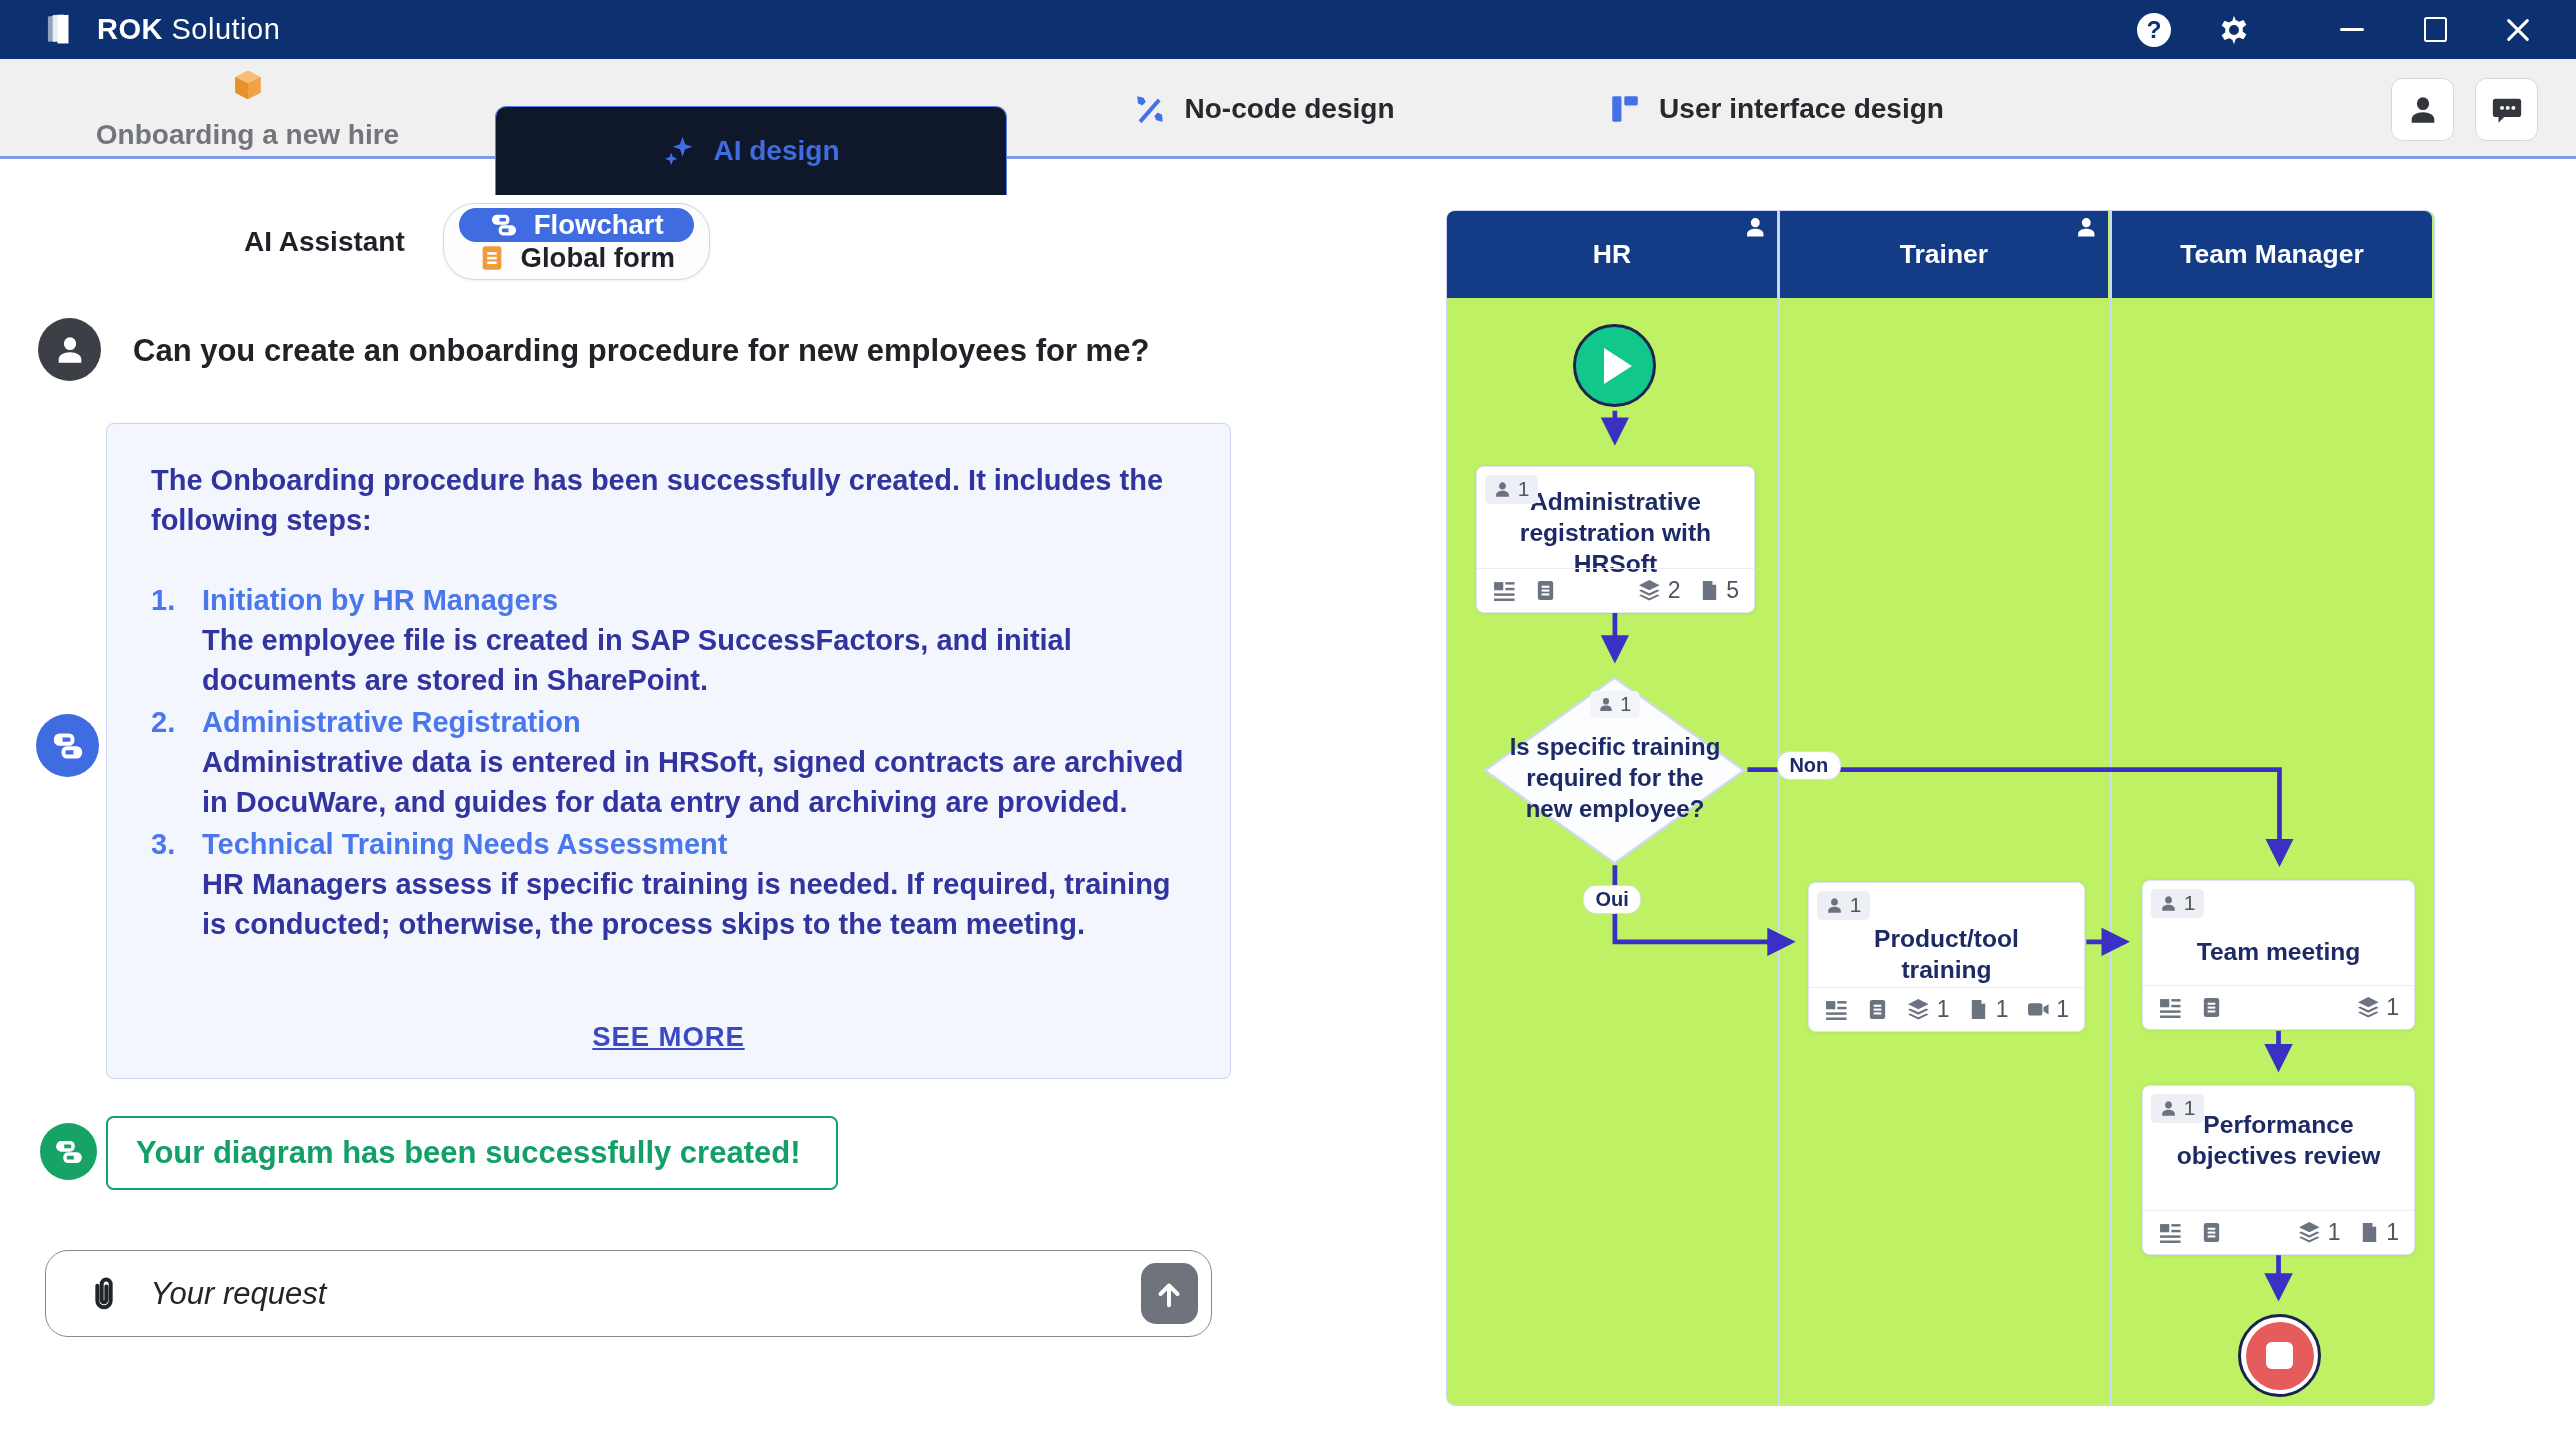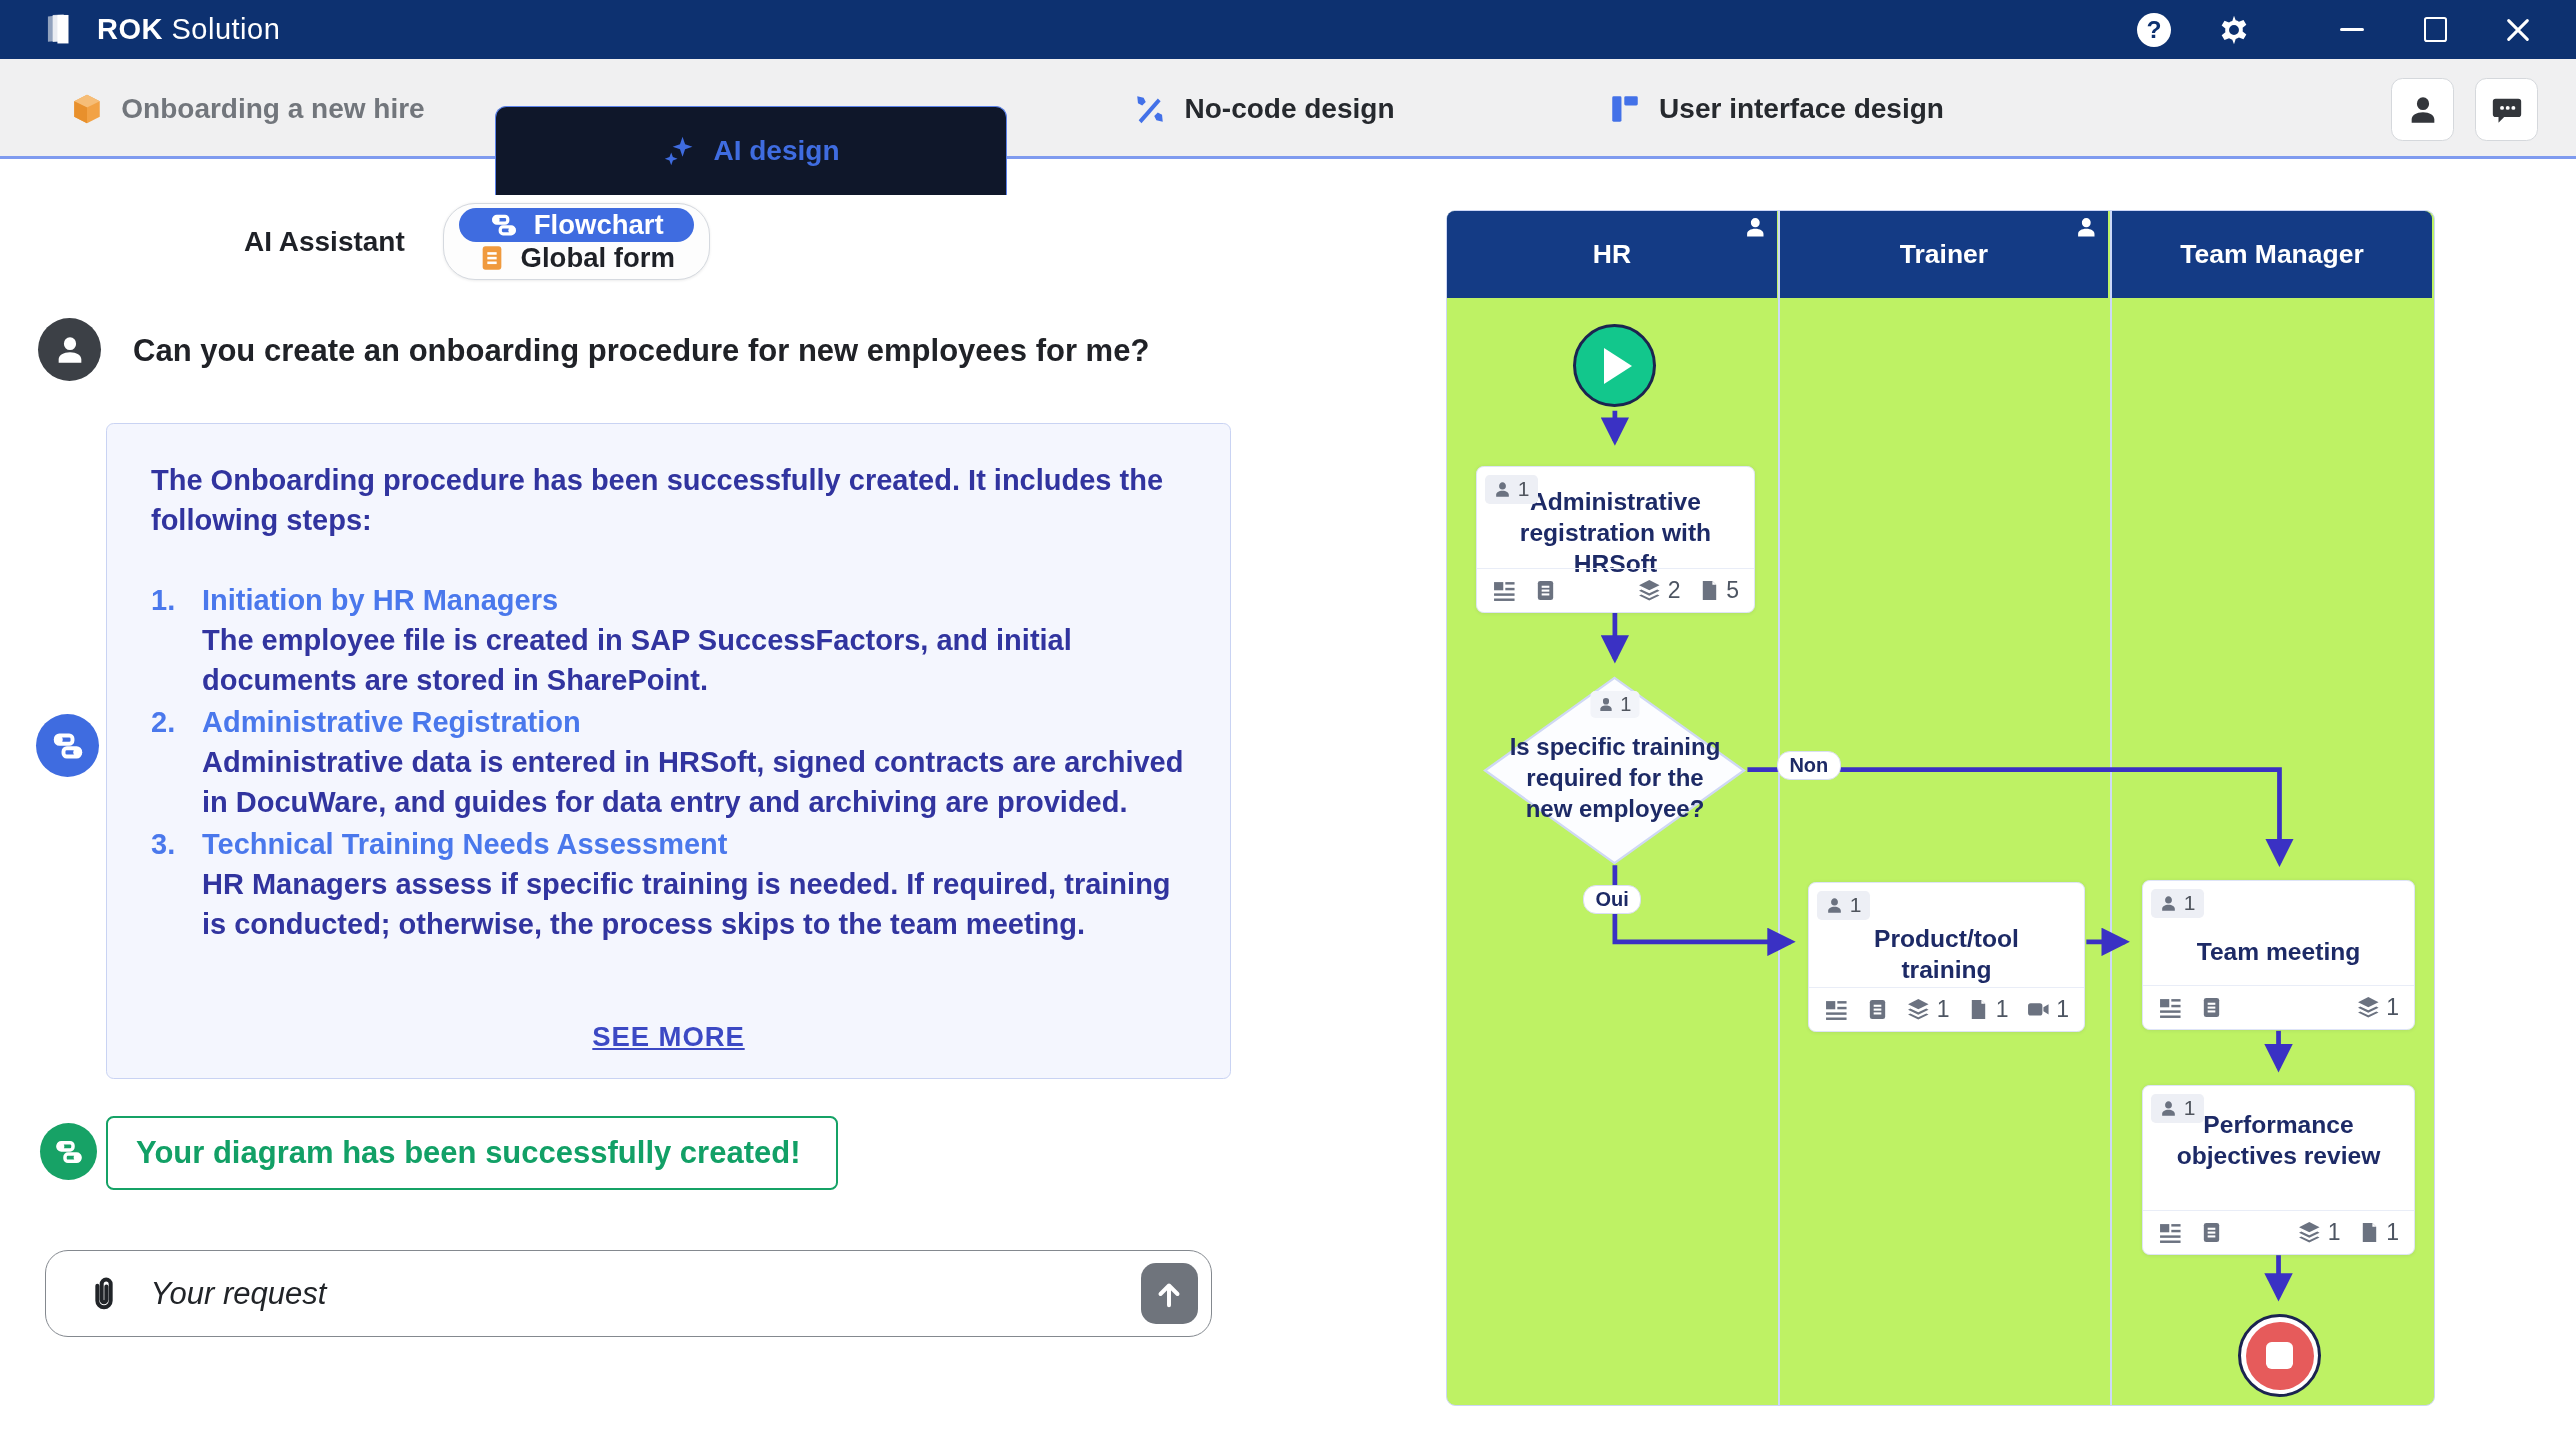--- a/index.html
+++ b/index.html
@@ -201,21 +201,21 @@
         <div class="tb-icon">
             <svg width="28" height="28" viewBox="0 0 24 24">
               <path d="M4 4l16 16M20 4L4 20" stroke="#ffffff" stroke-width="2.6" stroke-linecap="round"></path>
             </svg>
           </div>
       </div>
     </div>
   </div>
 
   <div class="tabbar">
-    <div class="tab tab-inactive-gray" style="left:0;width:495px;">
+    <div class="tab tab-inactive-gray" style="left:0;width:495px;flex-direction:column;">
       <svg width="34" height="34" viewBox="0 0 24 24">
           <use href="#i-cube"></use>
         </svg>
       <span class="tab-label">Onboarding a new hire</span>
     </div>
     <div class="tab tab-active" style="left:495px;width:512px;">
       <svg width="34" height="34" viewBox="0 0 24 24" style="color:#3f6ce0">
           <use href="#i-sparkles"></use>
         </svg>
       <span class="tab-label">AI design</span>

